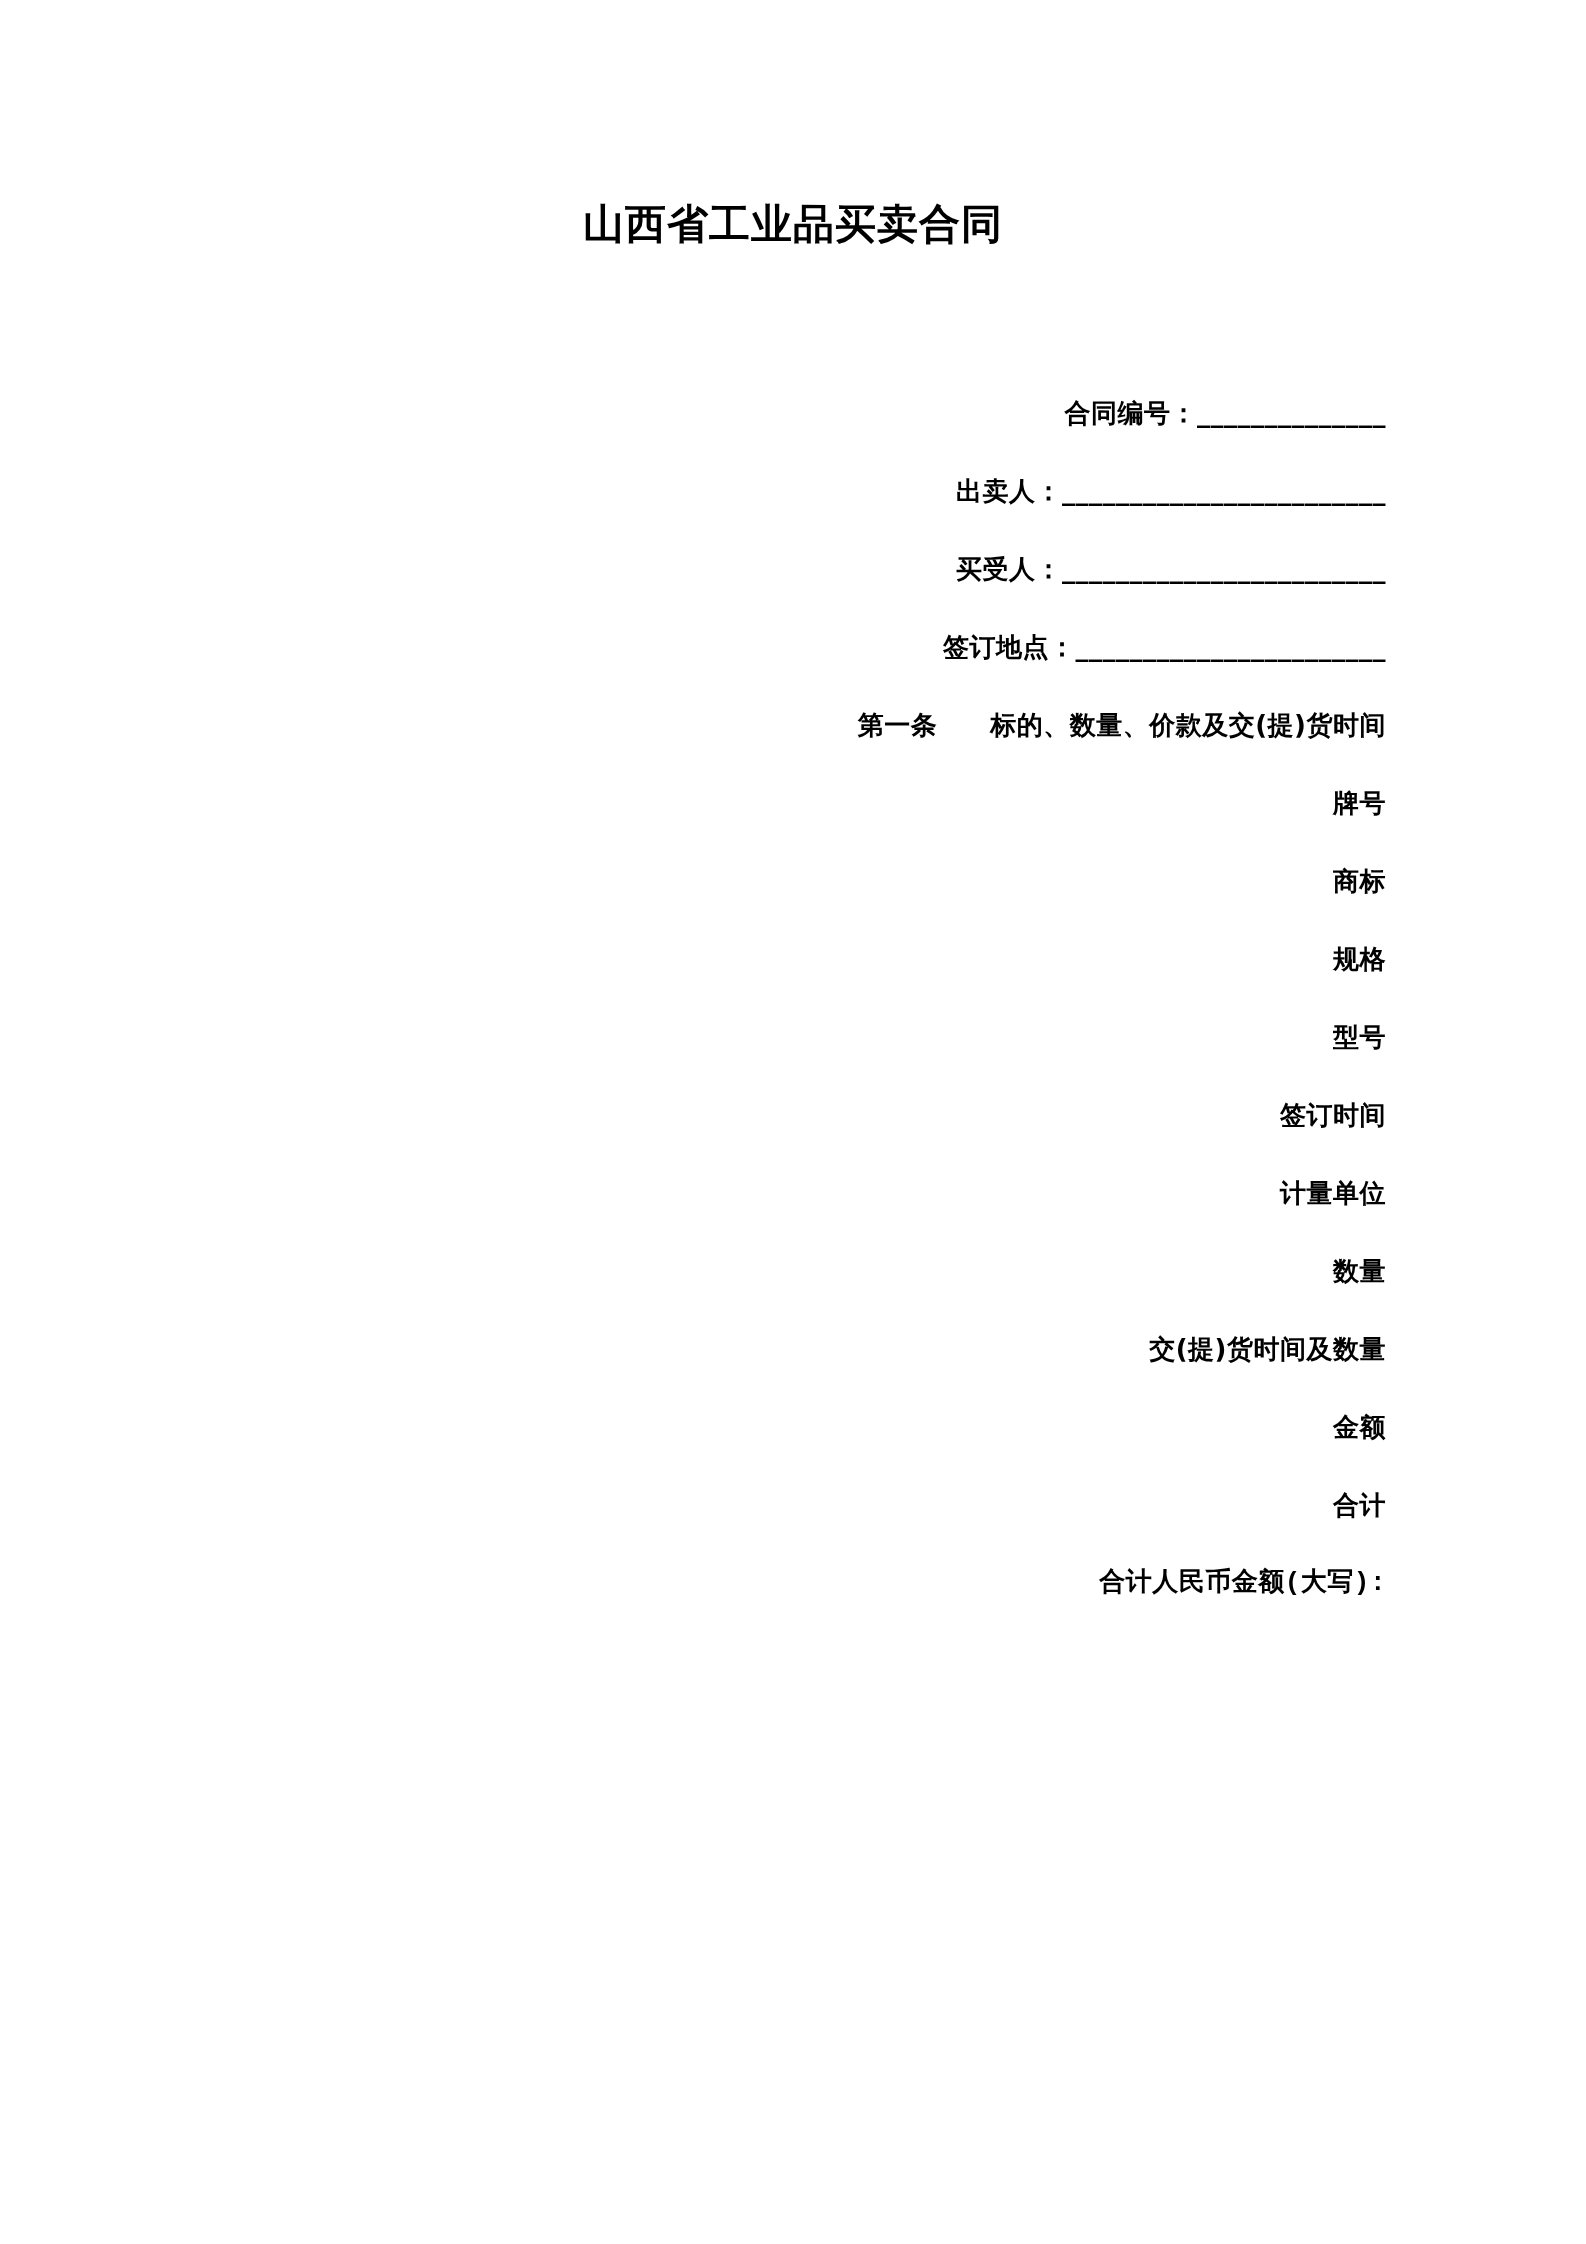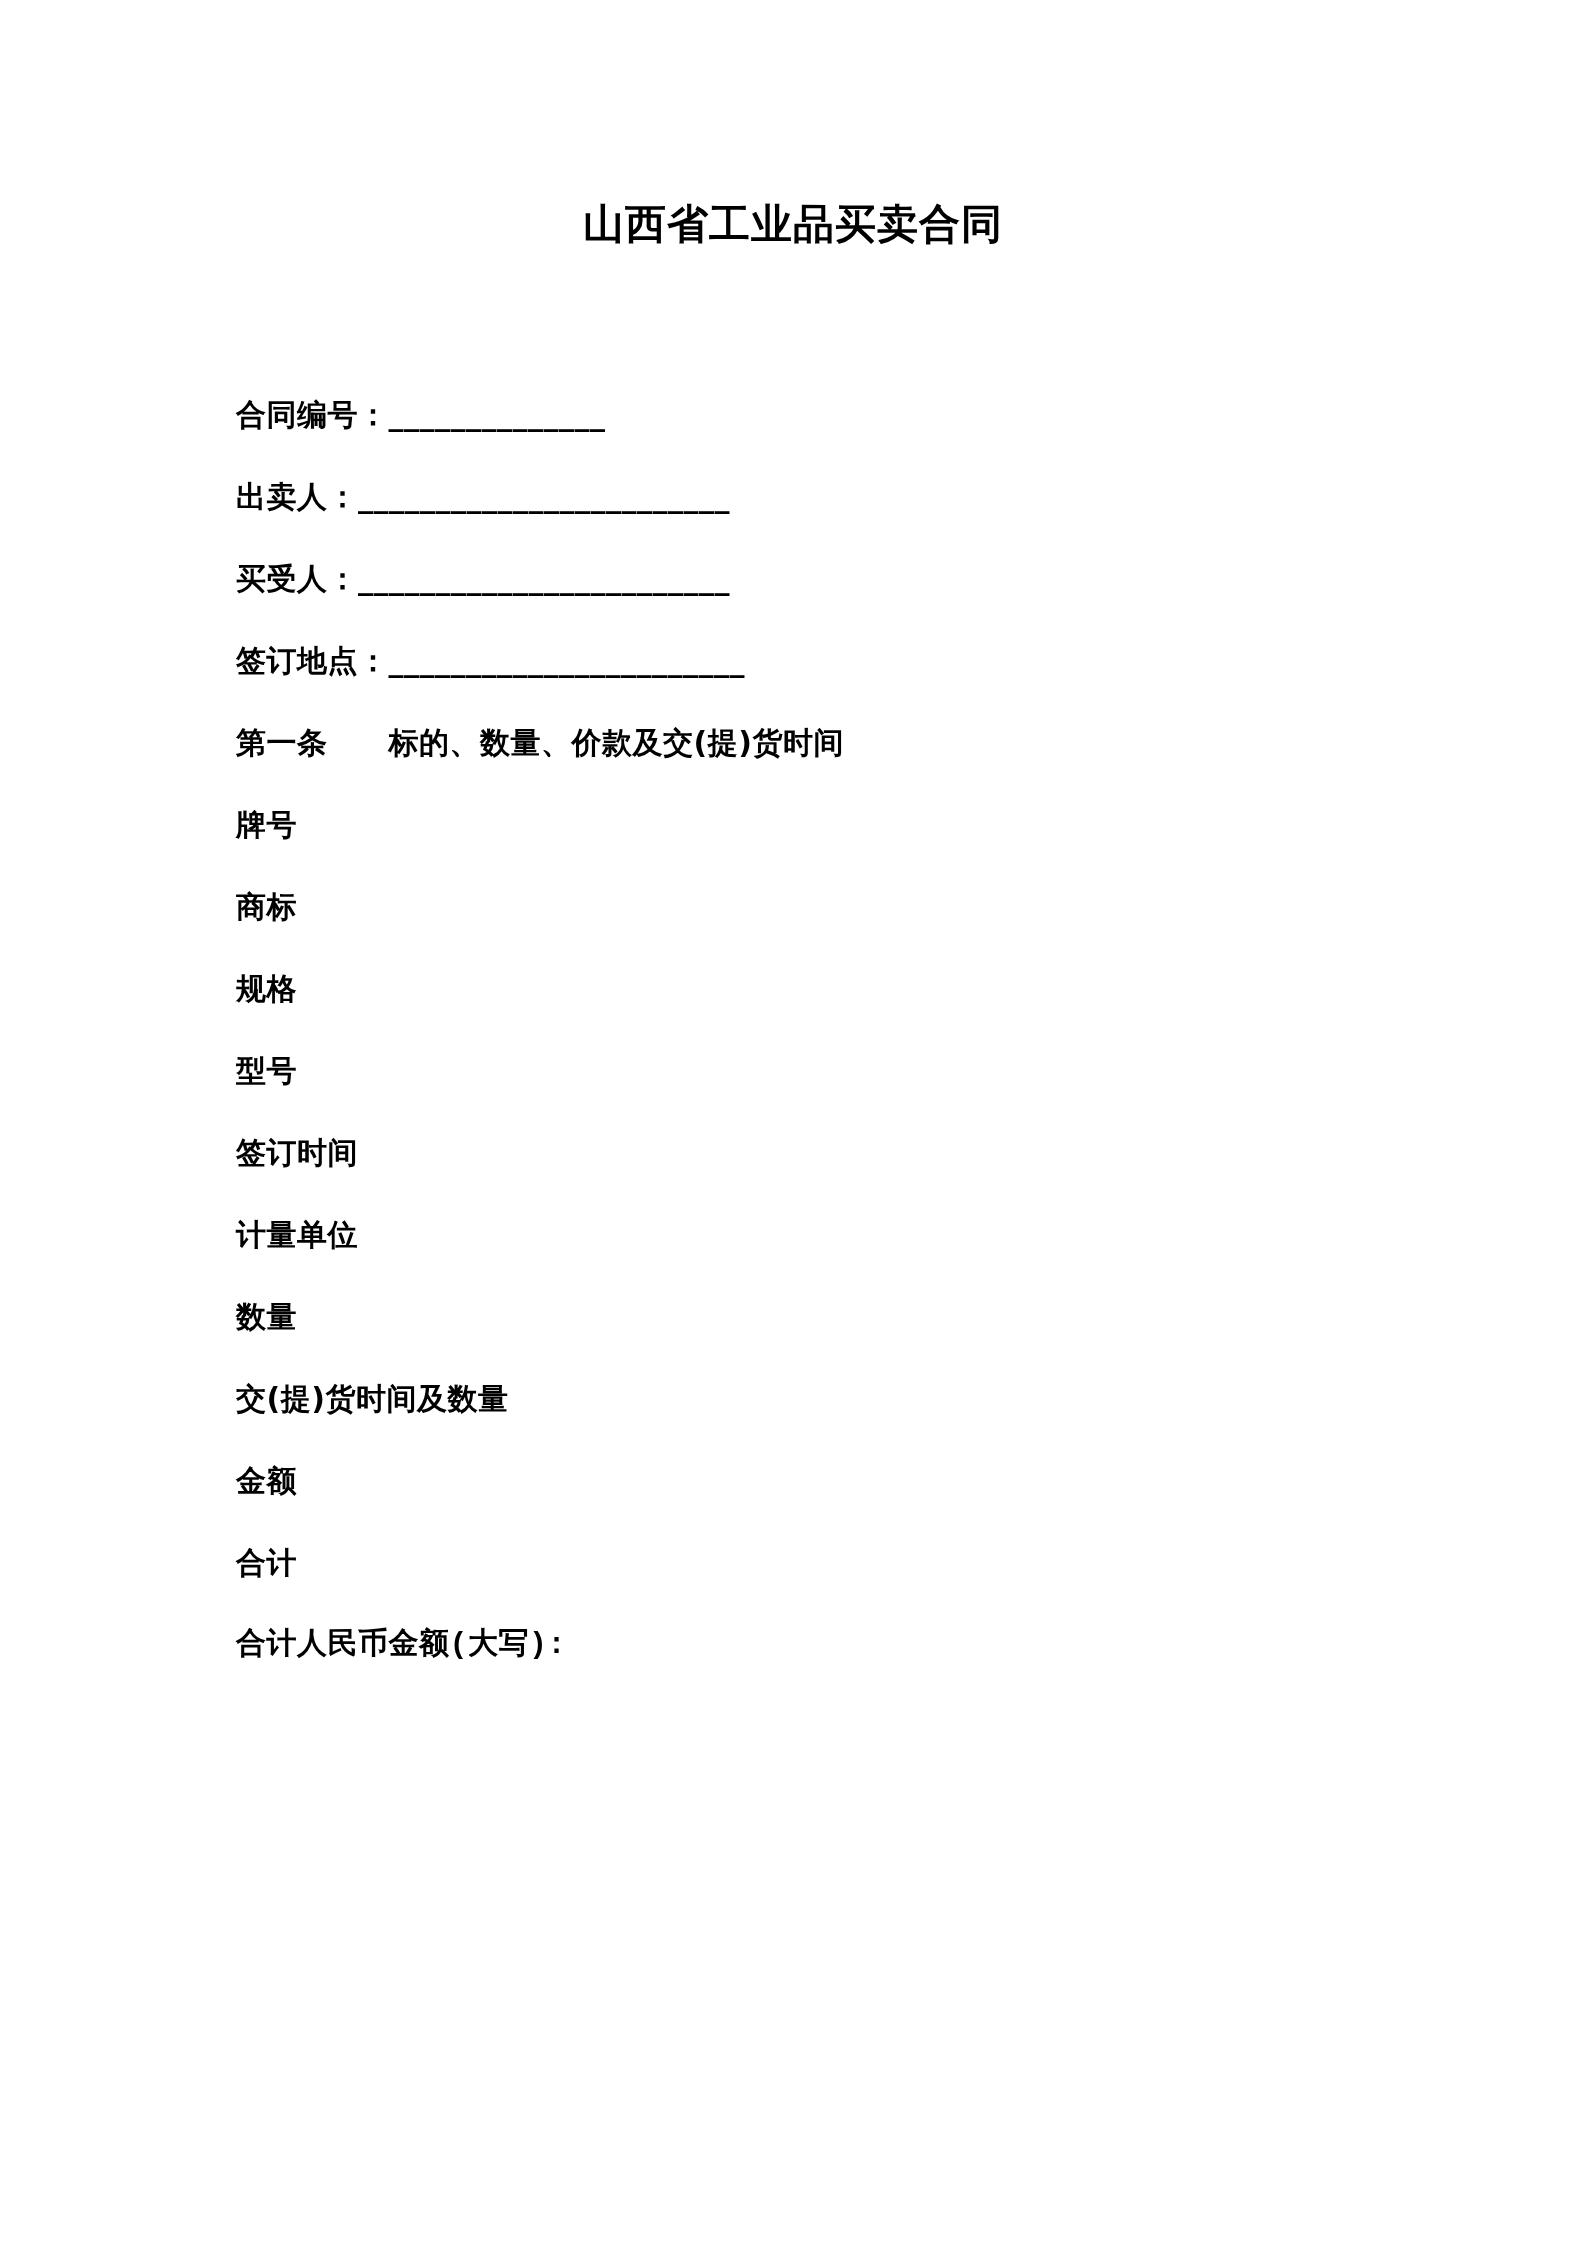--- a/index.html
+++ b/index.html
@@ -34,26 +34,27 @@
     letter-spacing: 1px;
     line-height: 1.3;
   }
   .content {
     position: absolute;
     top: 400px;
     left: 236px;
     width: 1150px;
   }
   .line {
-    font-size: 30px;
+    font-size: 26px;
     font-weight: bold;
     line-height: 1.0;
     margin: 0 0 52px 0;
     white-space: pre-wrap;
     letter-spacing: 0.5px;
+    text-align: right;
   }
   .line.clause {
     letter-spacing: 0.5px;
     margin-top: 8px;
   }
   .line:last-child {
     margin-bottom: 0;
     font-family: Liberation Mono, monospace;
   }
 </style>

